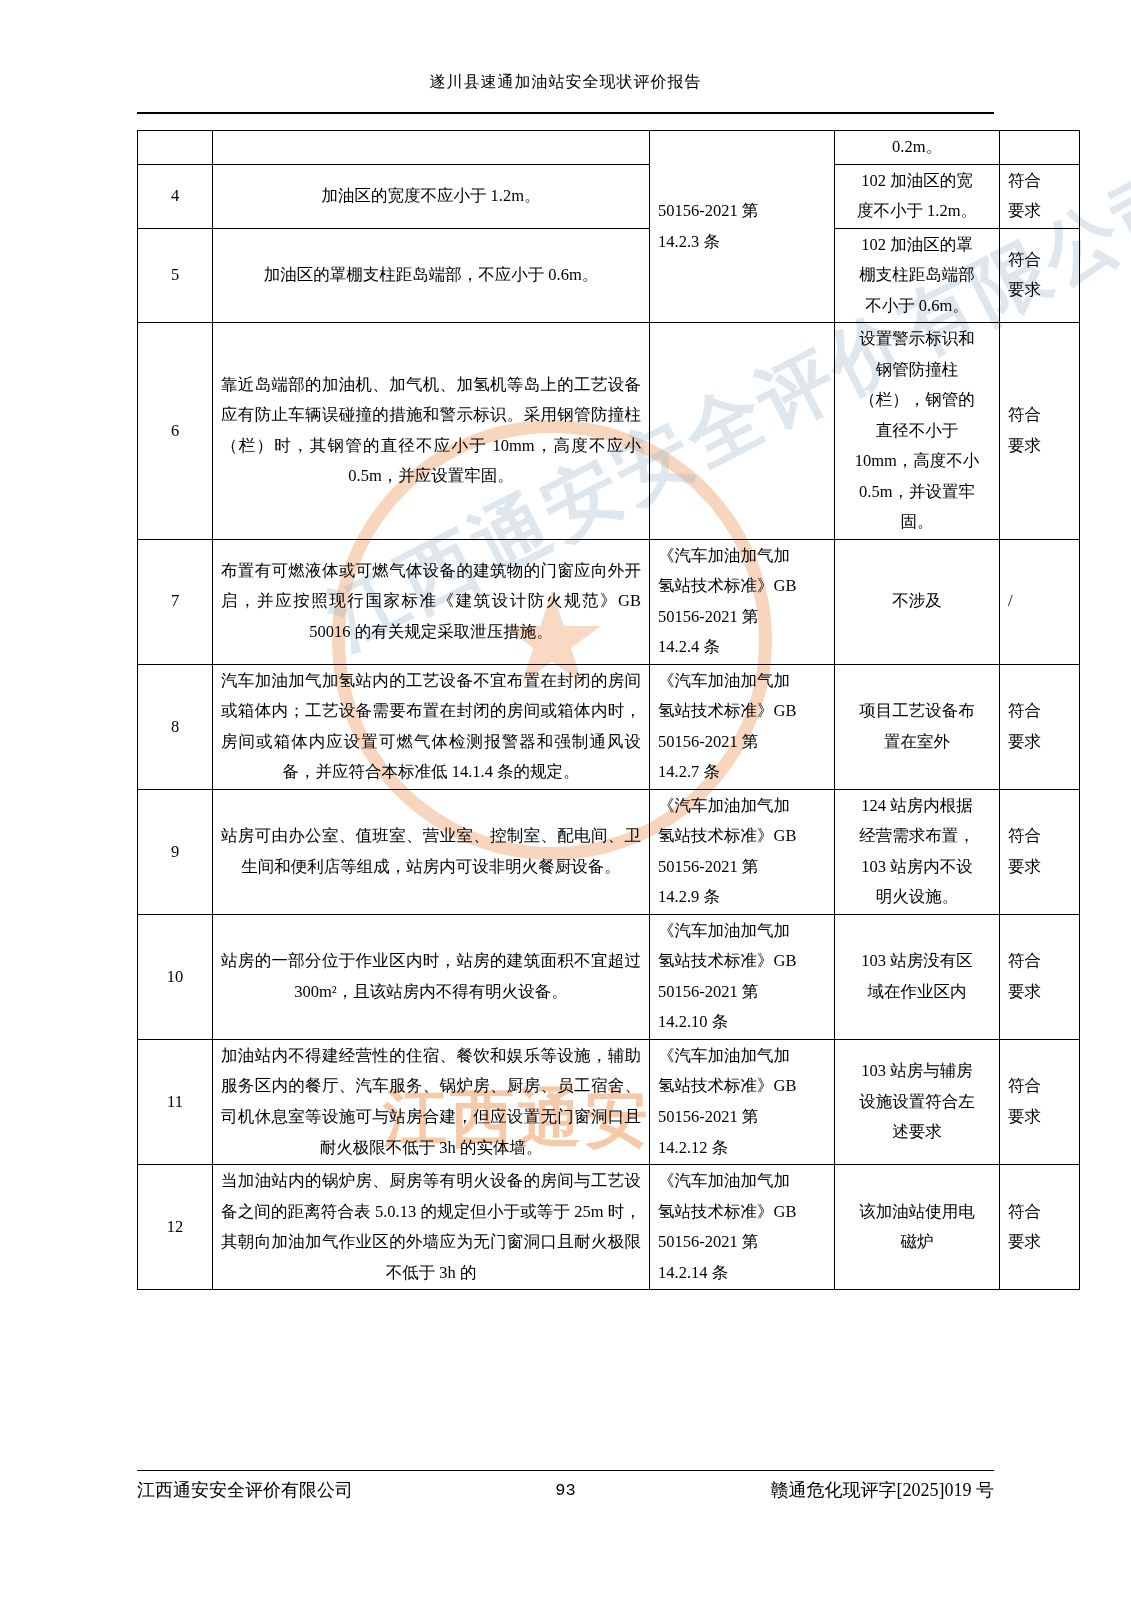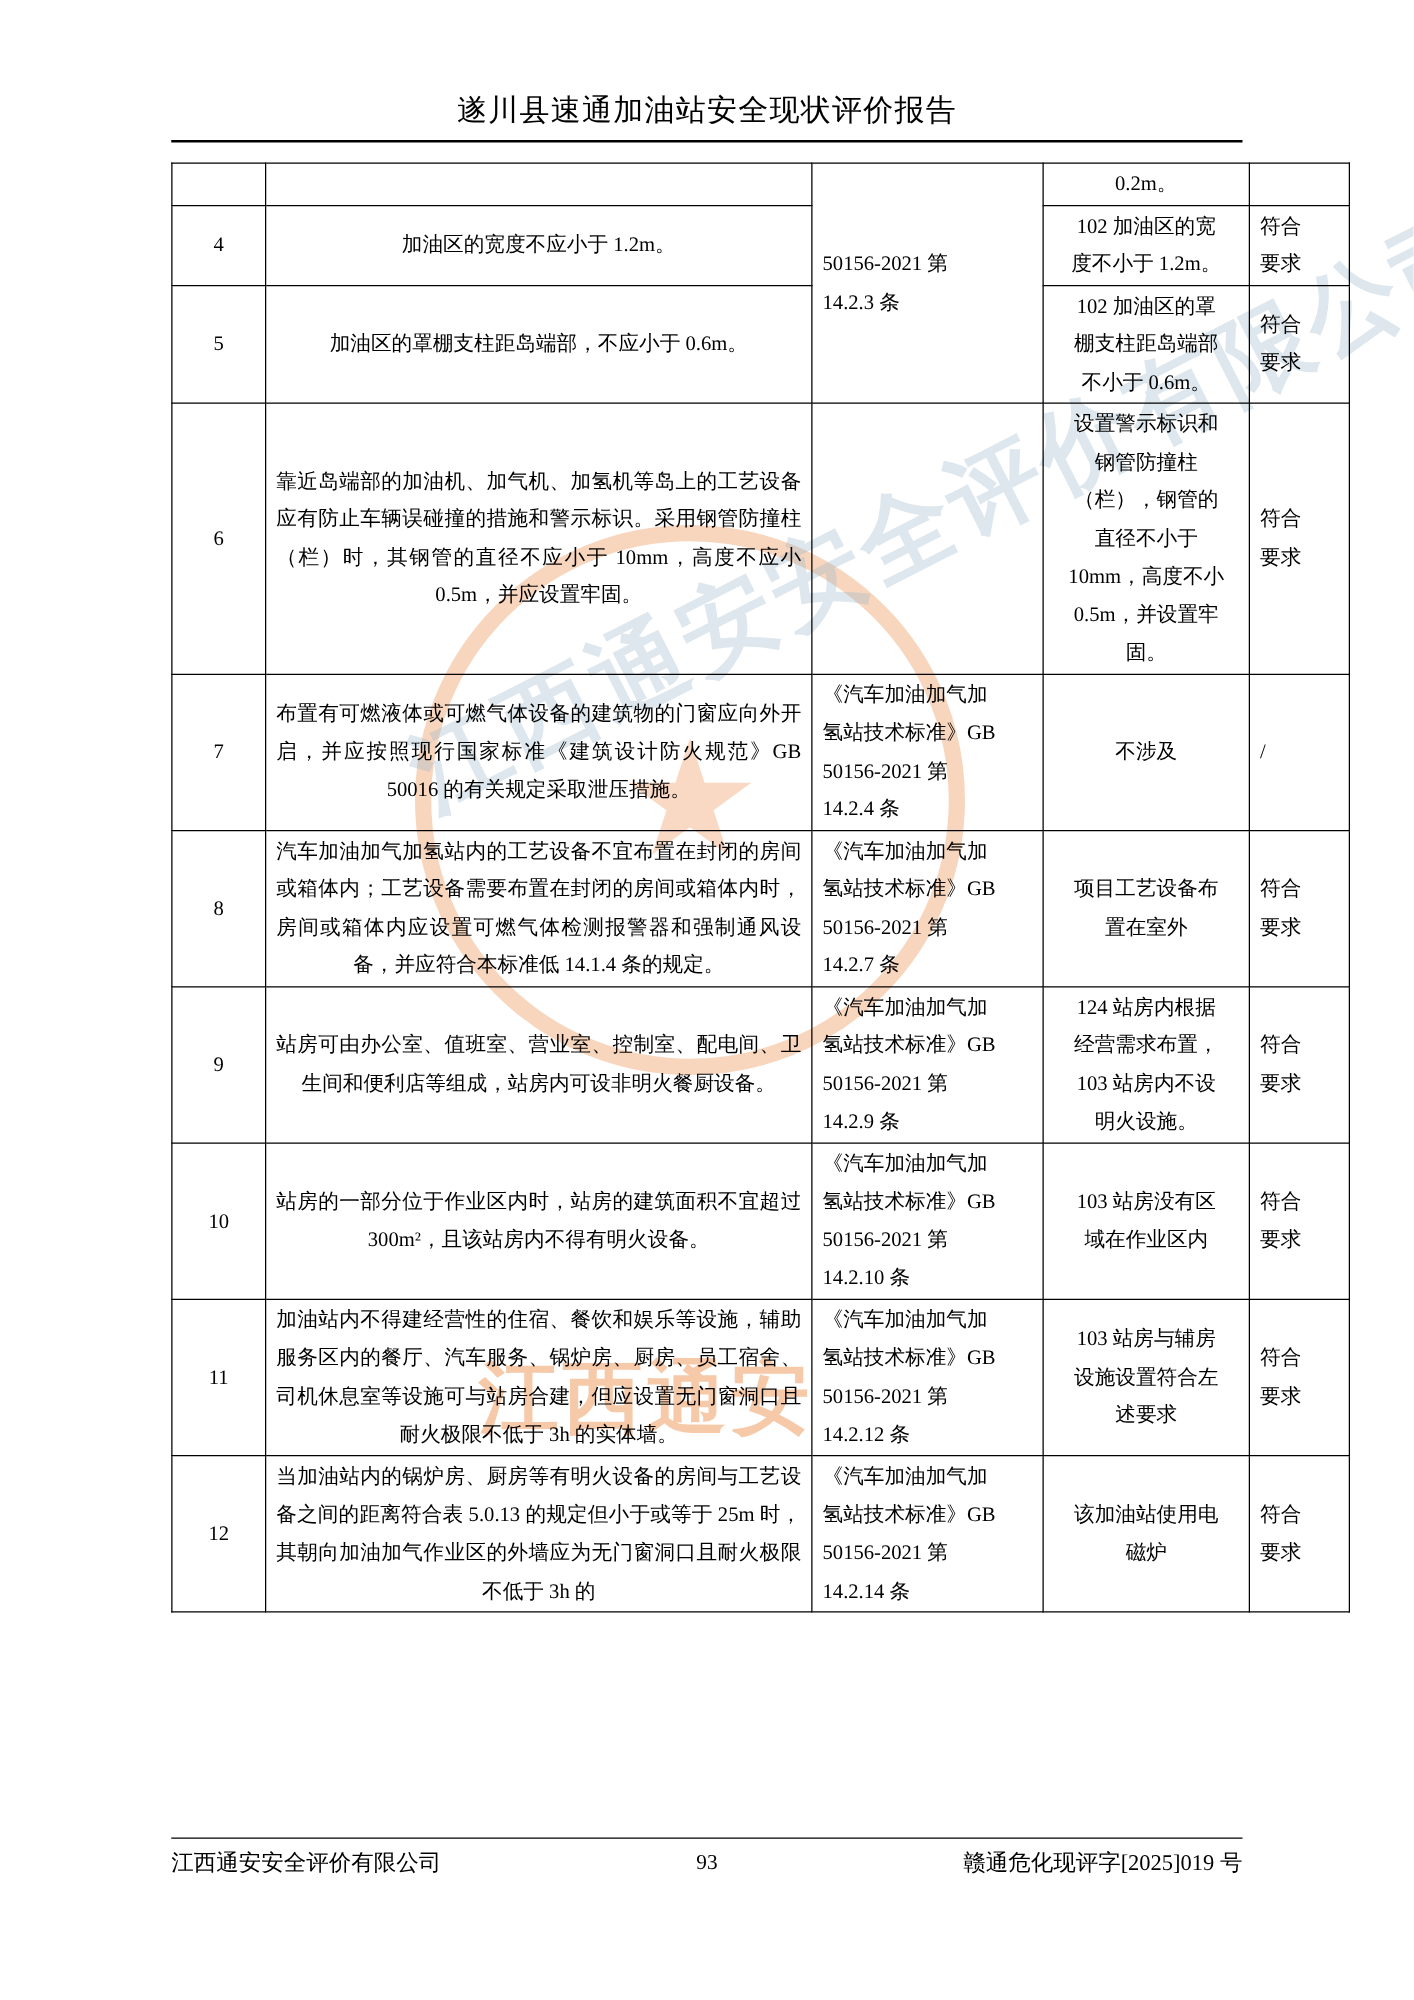--- a/index.html
+++ b/index.html
@@ -65,21 +65,21 @@
     color: rgba(232, 120, 40, 0.40);
     white-space: nowrap;
     letter-spacing: 3px;
   }
   
   .doc-header {
     position: absolute;
     left: 0; top: 72px;
     width: 1131px;
     text-align: center;
-    font-size: 24px;
+    font-size: 16px;
     letter-spacing: 1px;
     z-index: 10;
   }
   .header-rule {
     position: absolute;
     left: 137px; top: 112px;
     width: 857px;
     border-top: 2px solid #000;
     z-index: 10;
   }
@@ -138,21 +138,21 @@
     display: flex;
     justify-content: space-between;
     align-items: center;
     font-size: 18px;
     z-index: 10;
   }
   .footer .center {
     position: absolute;
     left: 0; right: 0;
     text-align: center;
-    font-family: Liberation Serif, serif;
+    font-family: Liberation Mono, monospace;
     font-size: 17px;
   }
   .footer-left, .footer-right { z-index: 11; }
 </style>
 </head>
 <body>
 
 <div class="page">
 
   <div class="watermark">

